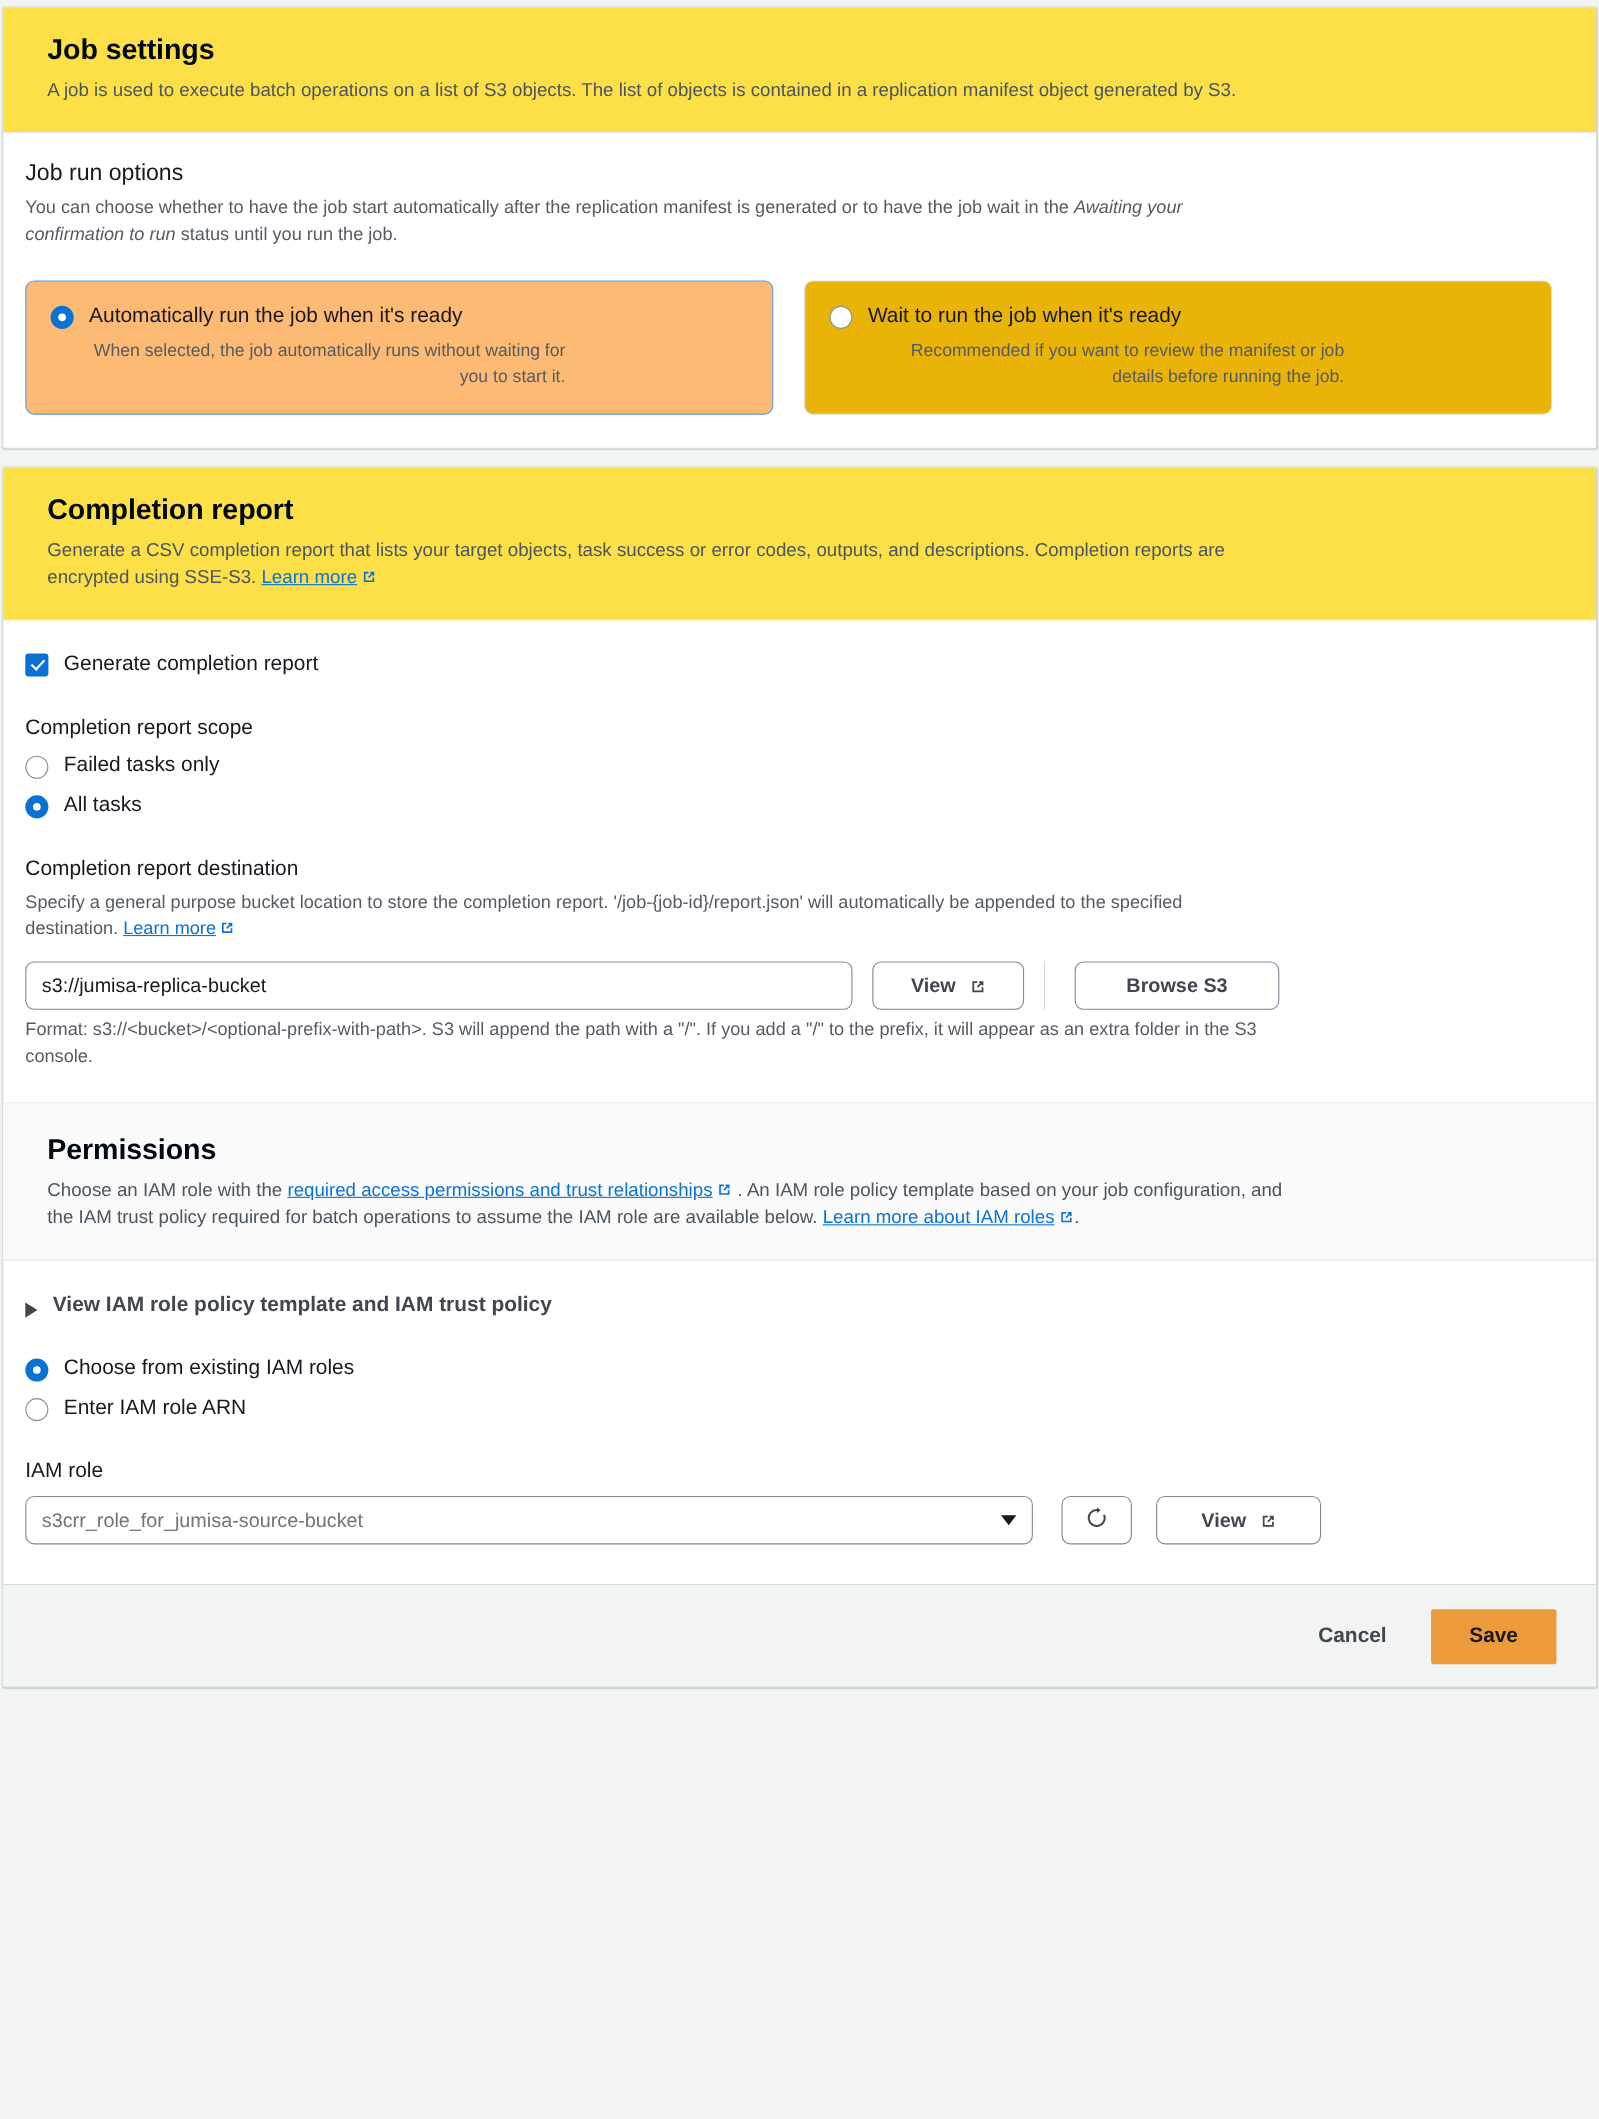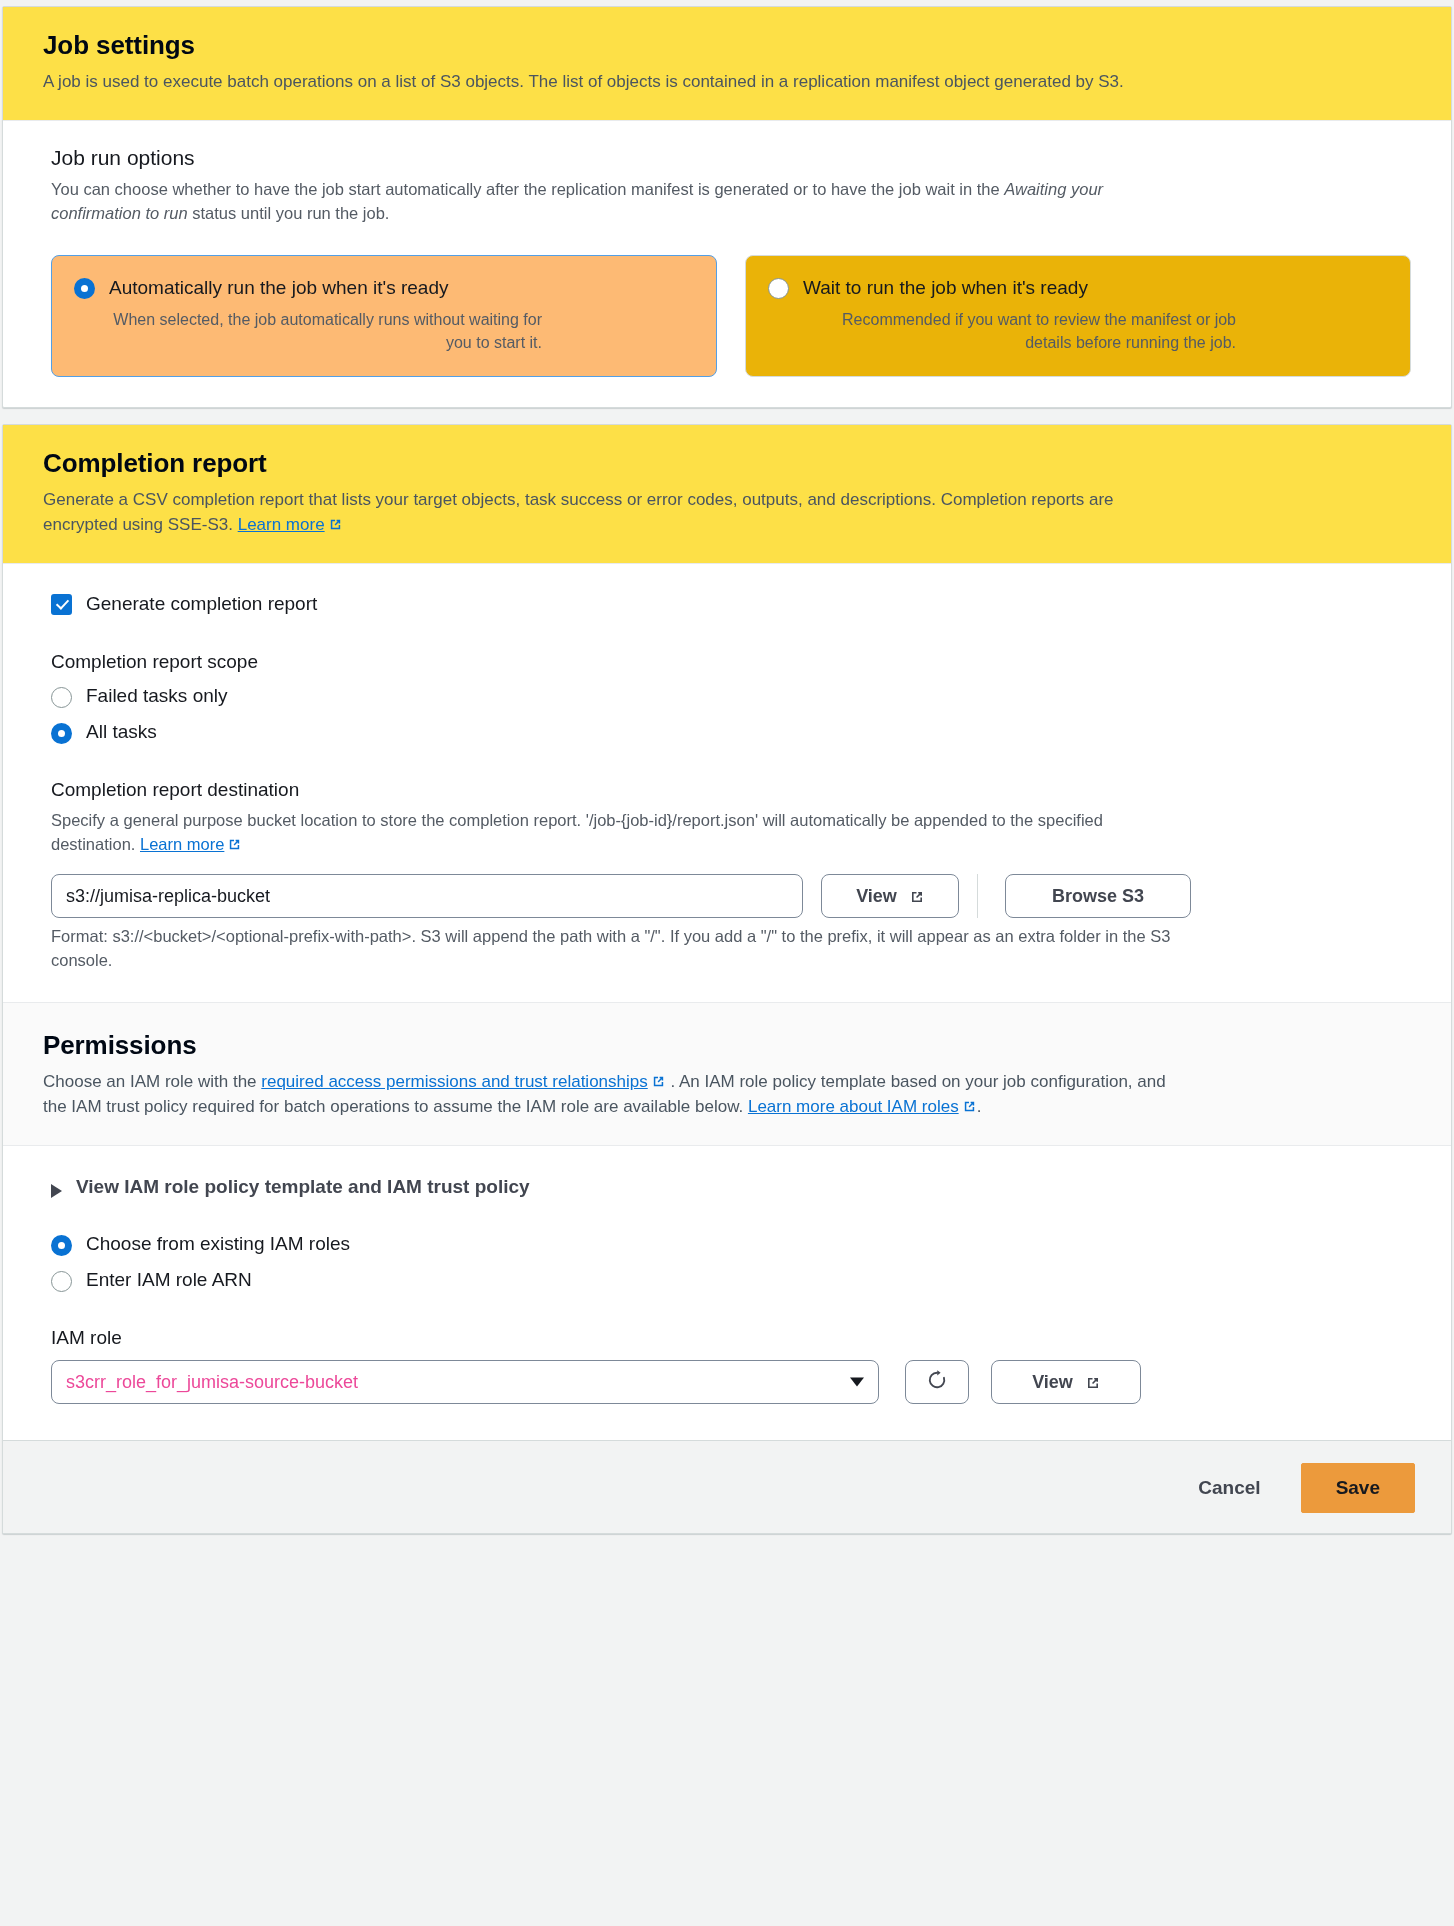--- a/index.html
+++ b/index.html
@@ -25,21 +25,21 @@
     border-radius: 2px;
     box-shadow: 0 1px 1px 0 rgba(0,28,36,.16);
     margin: 0 2px 16px 2px;
   }
   .panel-head {
     background: #fde047;
     border-bottom: 1px solid #e9ebed;
     padding: 22px 40px 26px 40px;
   }
   .panel-body {
-    padding: 24px 40px 30px 48px;
+    padding: 24px 40px 30px 20px;
   }
   h1.section-title {
     font-size: 26px;
     line-height: 32px;
     font-weight: 700;
     margin: 0 0 8px 0;
     letter-spacing: -0.1px;
     color: #000814;
   }
   .section-desc {
@@ -238,29 +238,29 @@
   .btn-icon { width: 40px; padding: 0; }
   .divider-v {
     width: 1px;
     background: #d5dbdb;
     margin: 0 0 0 18px;
     height: 44px;
   }
 
   .select {
     position: relative;
-    width: 828px;
+    width: 916px;
     height: 44px;
     border: 1px solid #7d8998;
     border-radius: 8px;
     background: #fff;
     padding: 0 40px 0 14px;
     font-size: 18px;
     line-height: 42px;
-    color: #ec4899;
+    color: #737373;
     cursor: pointer;
     white-space: nowrap;
     overflow: hidden;
   }
   .caret {
     position: absolute;
     right: 14px; top: 50%;
     transform: translateY(-50%);
     width: 0; height: 0;
     border-left: 7px solid transparent;

